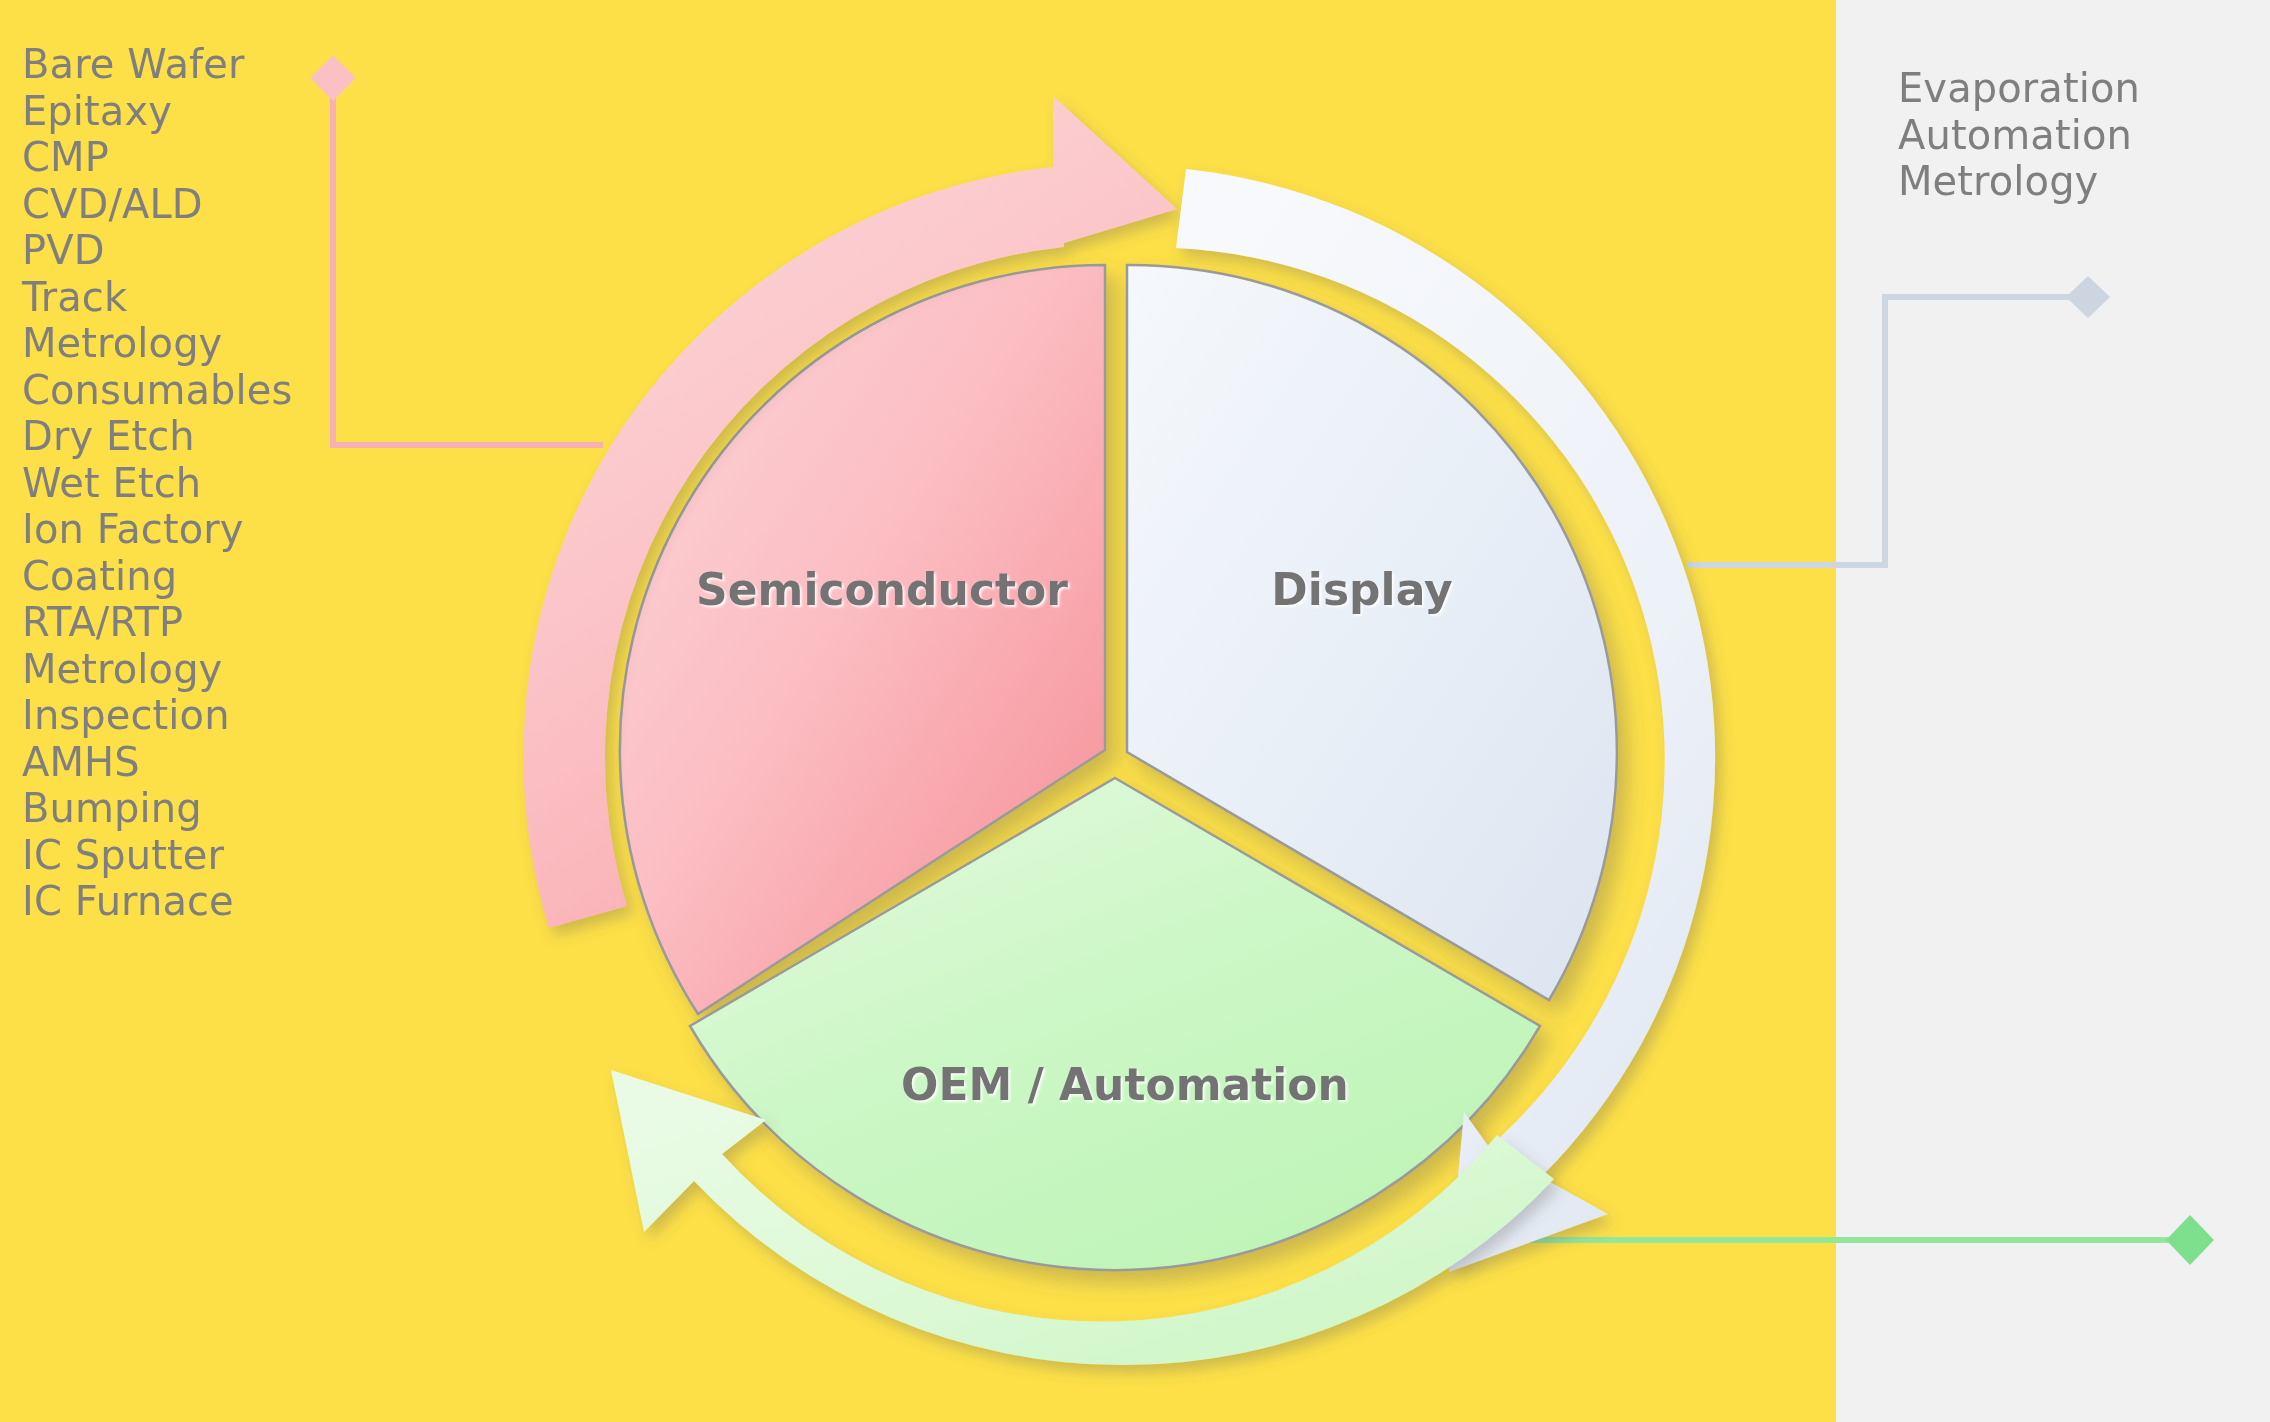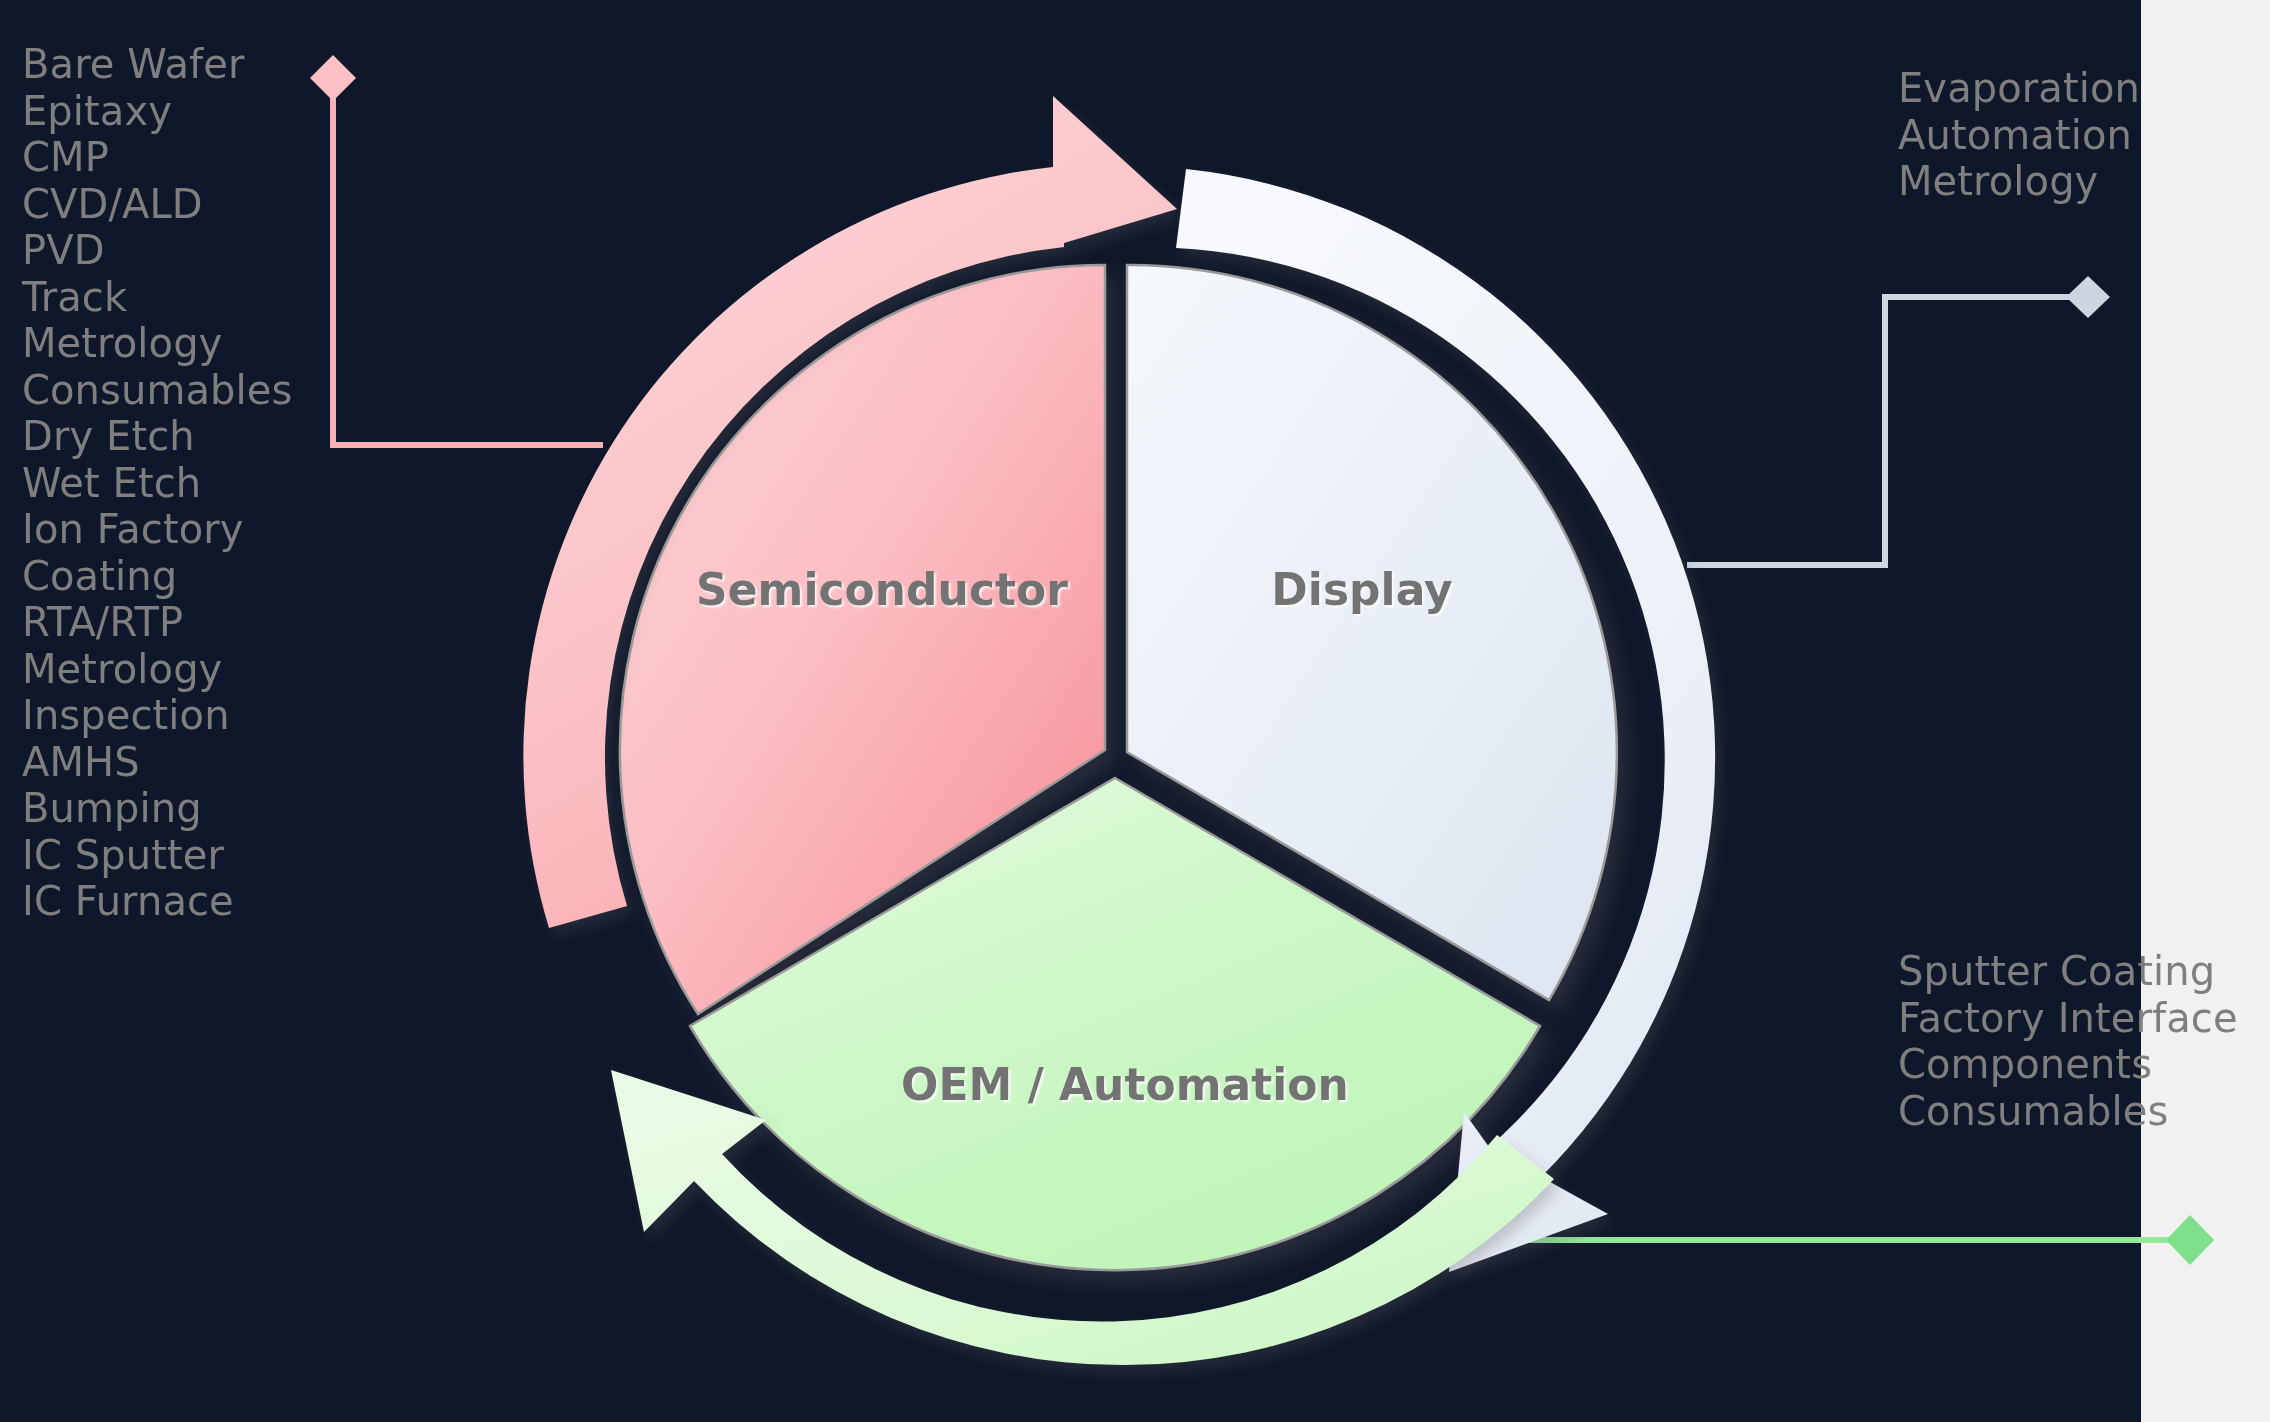--- a/index.html
+++ b/index.html
@@ -12,23 +12,23 @@
     width: 2270px;
     height: 1422px;
     overflow: hidden;
     font-family: "DejaVu Sans", "Liberation Sans", sans-serif;
     color: #808080;
     position: relative;
   }
   #stage {
     position: absolute;
     inset: 0;
-    width: 2141px;
+    width: 1836px;
     height: 1422px;
-    background: #0f172a;
+    background: #fde047;
   }
   svg.diagram {
     position: absolute;
     left: 0;
     top: 0;
     width: 2270px;
     height: 1422px;
     display: block;
   }
   .list-block {
@@ -208,20 +208,14 @@
     <span class="row">IC Sputter</span>
     <span class="row">IC Furnace</span>
   </div>
 
   <div class="list-block" id="right-list-top">
     <span class="row">Evaporation</span>
     <span class="row">Automation</span>
     <span class="row">Metrology</span>
   </div>
 
-  <div class="list-block" id="right-list-bottom">
-    <span class="row">Sputter Coating</span>
-    <span class="row">Factory Interface</span>
-    <span class="row">Components</span>
-    <span class="row">Consumables</span>
-  </div>
 
 </div>
 
 </body></html>

